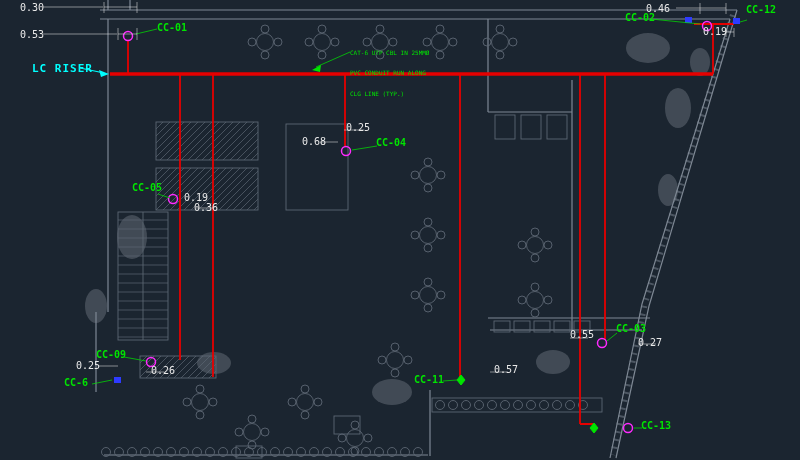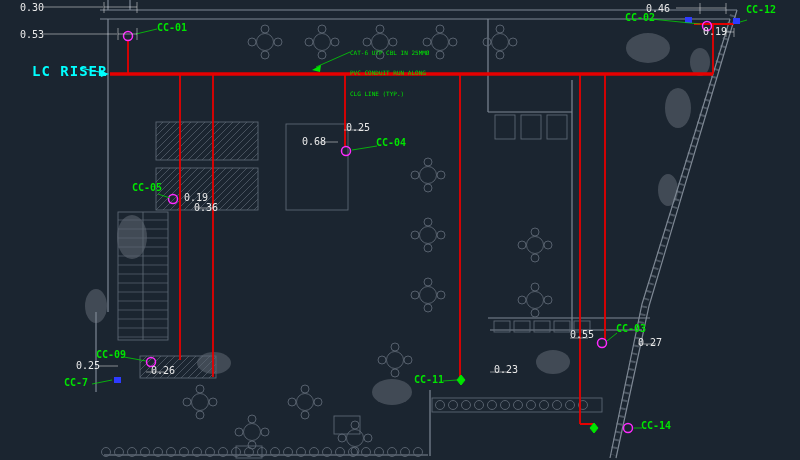--- a/index.html
+++ b/index.html
@@ -6,21 +6,21 @@
   .canvas{
     position:relative;width:800px;height:460px;overflow:hidden;
     background:var(--bg,#1b2530);
     font-family:"DejaVu Sans Mono","Liberation Mono",monospace;
   }
   .canvas svg{position:absolute;left:0;top:0;}
   .labels{position:absolute;left:0;top:0;width:100%;height:100%;z-index:5;}
   .lbl{position:absolute;white-space:pre;line-height:1.15;}
   .cc{color:var(--green,#00e400);font-size:10px;font-weight:bold;}
   .dim{color:var(--white,#e9e9e9);font-size:10px;}
-  .cyan-lbl{color:var(--cyan,#00ffff);font-size:14px;font-weight:bold;letter-spacing:1px;}
+  .cyan-lbl{color:var(--cyan,#00ffff);font-size:11px;font-weight:bold;letter-spacing:1px;}
   .note{color:var(--green,#00e400);font-size:6px;}
   .note span{display:block;}
   
   .wall{stroke:var(--wall,#7e8894);stroke-width:1.2;fill:none;}
   .wallhatch{stroke:var(--wall,#7e8894);stroke-width:6;stroke-dasharray:2 6;opacity:.5;fill:none;}
   .furn{stroke:var(--furn,#5c6673);stroke-width:0.9;fill:none;}
   .hatchline{stroke:var(--furn,#5c6673);stroke-width:0.7;}
   .blob{fill:var(--blob,#9aa3ad);opacity:.3;}
   .cable{stroke:var(--red,#e60000);stroke-width:1.8;fill:none;}
   .cable-main{stroke:var(--red,#e60000);stroke-width:3.5;fill:none;}
@@ -301,34 +301,34 @@
     <span class="lbl dim" style="left:20px;top:2px">0.30</span>
     <span class="lbl dim" style="left:20px;top:29px">0.53</span>
     <span class="lbl dim" style="left:646px;top:3px">0.46</span>
     <span class="lbl dim" style="left:703px;top:26px">0.19</span>
     <span class="lbl dim" style="left:346px;top:122px">0.25</span>
     <span class="lbl dim" style="left:302px;top:136px">0.68</span>
     <span class="lbl dim" style="left:184px;top:192px">0.19</span>
     <span class="lbl dim" style="left:194px;top:202px">0.36</span>
     <span class="lbl dim" style="left:76px;top:360px">0.25</span>
     <span class="lbl dim" style="left:151px;top:365px">0.26</span>
-    <span class="lbl dim" style="left:494px;top:364px">0.23</span>
+    <span class="lbl dim" style="left:494px;top:364px">0.57</span>
     <span class="lbl dim" style="left:570px;top:329px">0.55</span>
     <span class="lbl dim" style="left:638px;top:337px">0.27</span>
 
     <span class="lbl cc" style="left:157px;top:22px">CC-01</span>
     <span class="lbl cc" style="left:625px;top:12px">CC-02</span>
     <span class="lbl cc" style="left:746px;top:4px">CC-12</span>
     <span class="lbl cc" style="left:376px;top:137px">CC-04</span>
     <span class="lbl cc" style="left:132px;top:182px">CC-05</span>
     <span class="lbl cc" style="left:96px;top:349px">CC-09</span>
-    <span class="lbl cc" style="left:64px;top:377px">CC-7</span>
+    <span class="lbl cc" style="left:64px;top:377px">CC-6</span>
     <span class="lbl cc" style="left:414px;top:374px">CC-11</span>
     <span class="lbl cc" style="left:616px;top:323px">CC-03</span>
-    <span class="lbl cc" style="left:641px;top:420px">CC-14</span>
+    <span class="lbl cc" style="left:641px;top:420px">CC-13</span>
 
     <div class="lbl note" style="left:350px;top:36px">
       <span>CAT-6 UTP CBL IN 25MMØ</span>
       <span>PVC CONDUIT RUN ALONG</span>
       <span>CLG LINE (TYP.)</span>
     </div>
   </div>
 </div>
 
 </body></html>

